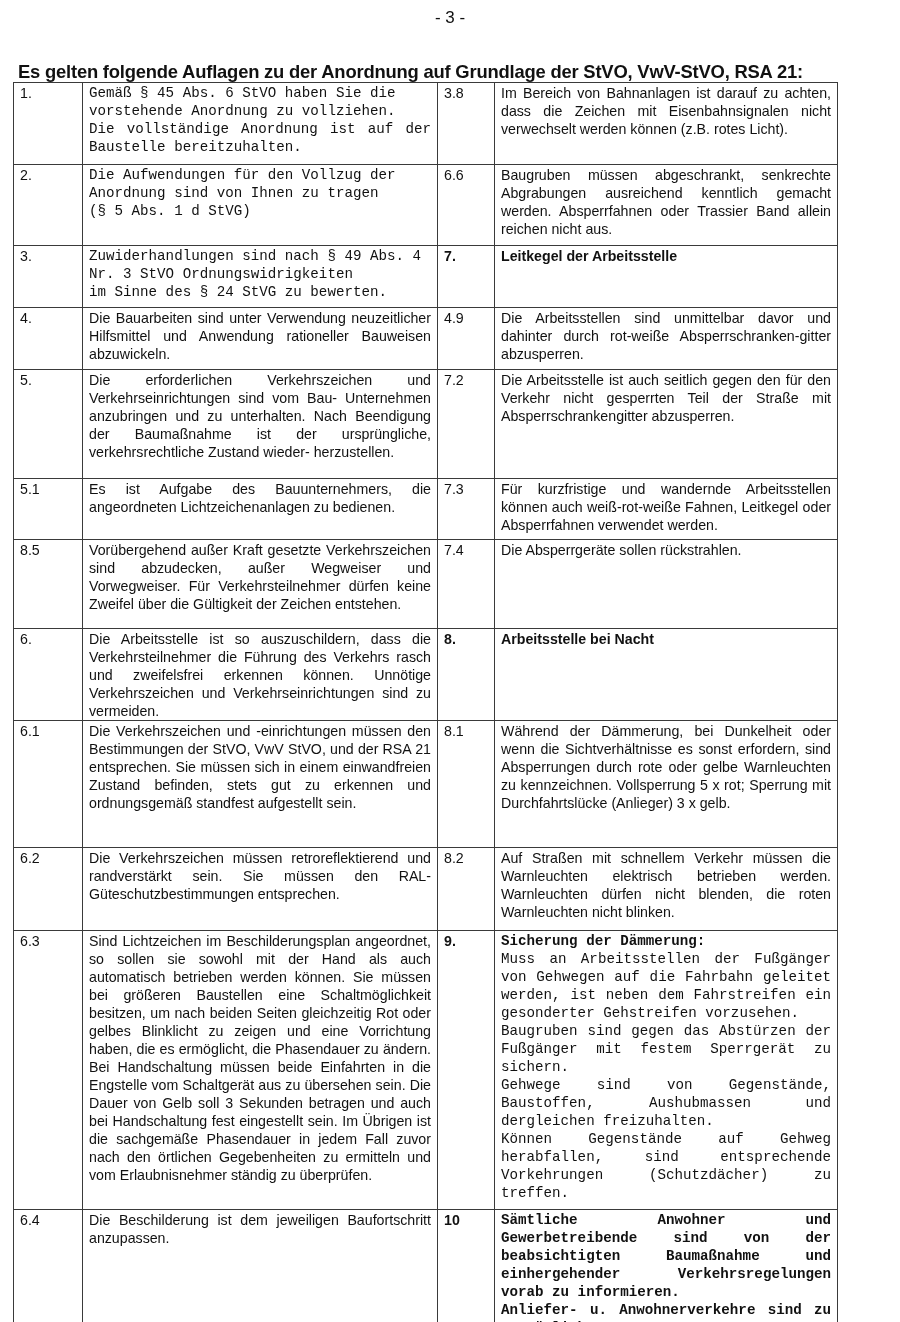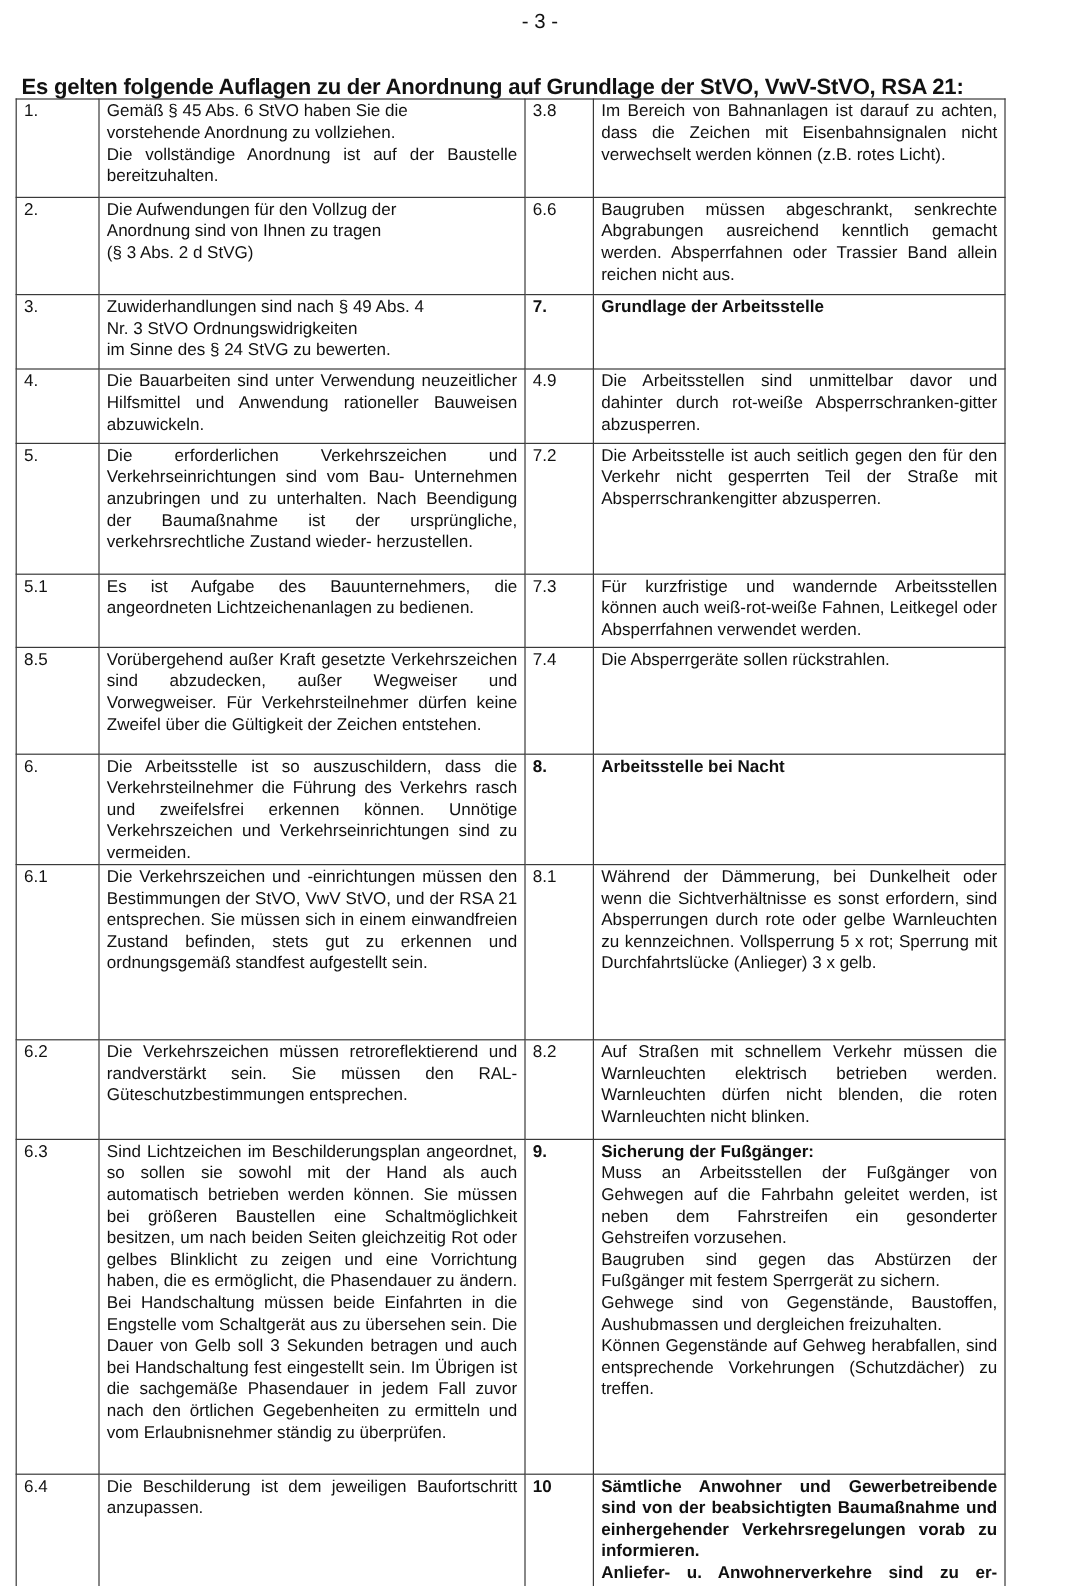--- a/index.html
+++ b/index.html
@@ -21,21 +21,21 @@
     position: absolute; top: 82px; left: 13px;
     width: 824px; border-collapse: collapse; table-layout: fixed;
   }
   table.conditions td {
     border: 1.5px solid #3a3a3a; vertical-align: top;
     font-size: 14.2px; line-height: 18px;
     padding: 1px 6px 0 6px;
   }
   td.txt { text-align: justify; }
   .bold { font-weight: bold; }
-  .line { display: block; }
+  .line { display: block; font-family: Liberation Mono, monospace; }
   .nojust { text-align: left; }
 </style>
 </head>
 <body>
 
 <div class="page-number">- 3 -</div>
 <div class="heading">Es gelten folgende Auflagen zu der Anordnung auf Grundlage der StVO, VwV-StVO, RSA 21:</div>
 
 <table class="conditions">
   <colgroup>
@@ -55,35 +55,35 @@
       </td>
       <td>3.8</td>
       <td class="txt">Im Bereich von Bahnanlagen ist darauf zu achten, dass die Zeichen mit Eisenbahnsignalen nicht verwechselt werden können (z.B. rotes Licht).</td>
     </tr>
 
     <tr style="height:81px">
       <td>2.</td>
       <td class="nojust">
         <span class="line">Die Aufwendungen für den Vollzug der</span>
         <span class="line">Anordnung sind von Ihnen zu tragen</span>
-        <span class="line">(§ 3 Abs. 2 d StVG)</span>
+        <span class="line">(§ 5 Abs. 1 d StVG)</span>
       </td>
       <td>6.6</td>
       <td class="txt">Baugruben müssen abgeschrankt, senkrechte Abgrabungen ausreichend kenntlich gemacht werden. Absperrfahnen oder Trassier Band allein reichen nicht aus.</td>
     </tr>
 
     <tr style="height:62px">
       <td>3.</td>
       <td class="nojust">
         <span class="line">Zuwiderhandlungen sind nach § 49 Abs. 4</span>
         <span class="line">Nr. 3 StVO Ordnungswidrigkeiten</span>
         <span class="line">im Sinne des § 24 StVG zu bewerten.</span>
       </td>
       <td class="bold">7.</td>
-      <td class="bold">Grundlage der Arbeitsstelle</td>
+      <td class="bold">Leitkegel der Arbeitsstelle</td>
     </tr>
 
     <tr style="height:62px">
       <td>4.</td>
       <td class="txt">Die Bauarbeiten sind unter Verwendung neuzeitlicher Hilfsmittel und Anwendung rationeller Bauweisen abzuwickeln.</td>
       <td>4.9</td>
       <td class="txt">Die Arbeitsstellen sind unmittelbar davor und dahinter durch rot-weiße Absperrschranken-gitter abzusperren.</td>
     </tr>
 
     <tr style="height:109px">
@@ -107,40 +107,40 @@
       <td class="txt">Die Absperrgeräte sollen rückstrahlen.</td>
     </tr>
 
     <tr style="height:88px">
       <td>6.</td>
       <td class="txt">Die Arbeitsstelle ist so auszuschildern, dass die Verkehrsteilnehmer die Führung des Verkehrs rasch und zweifelsfrei erkennen können. Unnötige Verkehrszeichen und Verkehrseinrichtungen sind zu vermeiden.</td>
       <td class="bold">8.</td>
       <td class="bold">Arbeitsstelle bei Nacht</td>
     </tr>
 
-    <tr style="height:146px">
+    <tr style="height:127px">
       <td>6.1</td>
       <td class="txt">Die Verkehrszeichen und -einrichtungen müssen den Bestimmungen der StVO, VwV StVO, und der RSA 21 entsprechen. Sie müssen sich in einem einwandfreien Zustand befinden, stets gut zu erkennen und ordnungsgemäß standfest aufgestellt sein.</td>
       <td>8.1</td>
       <td class="txt">Während der Dämmerung, bei Dunkelheit oder wenn die Sichtverhältnisse es sonst erfordern, sind Absperrungen durch rote oder gelbe Warnleuchten zu kennzeichnen. Vollsperrung 5 x rot; Sperrung mit Durchfahrtslücke (Anlieger) 3 x gelb.</td>
     </tr>
 
     <tr style="height:83px">
       <td>6.2</td>
       <td class="txt">Die Verkehrszeichen müssen retroreflektierend und randverstärkt sein. Sie müssen den RAL-Güteschutzbestimmungen entsprechen.</td>
       <td>8.2</td>
       <td class="txt">Auf Straßen mit schnellem Verkehr müssen die Warnleuchten elektrisch betrieben werden. Warnleuchten dürfen nicht blenden, die roten Warnleuchten nicht blinken.</td>
     </tr>
 
     <tr style="height:279px">
       <td>6.3</td>
       <td class="txt">Sind Lichtzeichen im Beschilderungsplan angeordnet, so sollen sie sowohl mit der Hand als auch automatisch betrieben werden können. Sie müssen bei größeren Baustellen eine Schaltmöglichkeit besitzen, um nach beiden Seiten gleichzeitig Rot oder gelbes Blinklicht zu zeigen und eine Vorrichtung haben, die es ermöglicht, die Phasendauer zu ändern. Bei Handschaltung müssen beide Einfahrten in die Engstelle vom Schaltgerät aus zu übersehen sein. Die Dauer von Gelb soll 3 Sekunden betragen und auch bei Handschaltung fest eingestellt sein. Im Übrigen ist die sachgemäße Phasendauer in jedem Fall zuvor nach den örtlichen Gegebenheiten zu ermitteln und vom Erlaubnisnehmer ständig zu überprüfen.</td>
       <td class="bold">9.</td>
       <td class="txt">
-        <span class="line bold">Sicherung der Fußgänger:</span>
+        <span class="line bold">Sicherung der Dämmerung:</span>
         <span class="line">Muss an Arbeitsstellen der Fußgänger von Gehwegen auf die Fahrbahn geleitet werden, ist neben dem Fahrstreifen ein gesonderter Gehstreifen vorzusehen.</span>
         <span class="line">Baugruben sind gegen das Abstürzen der Fußgänger mit festem Sperrgerät zu sichern.</span>
         <span class="line">Gehwege sind von Gegenstände, Baustoffen, Aushubmassen und dergleichen freizuhalten.</span>
         <span class="line">Können Gegenstände auf Gehweg herabfallen, sind entsprechende Vorkehrungen (Schutzdächer) zu treffen.</span>
       </td>
     </tr>
 
     <tr style="height:83px">
       <td>6.4</td>
       <td class="txt">Die Beschilderung ist dem jeweiligen Baufortschritt anzupassen.</td>

